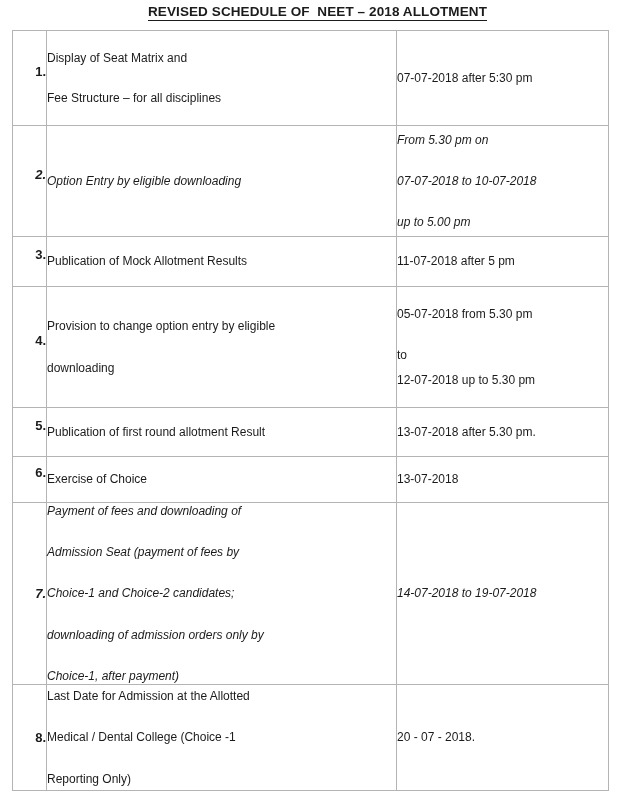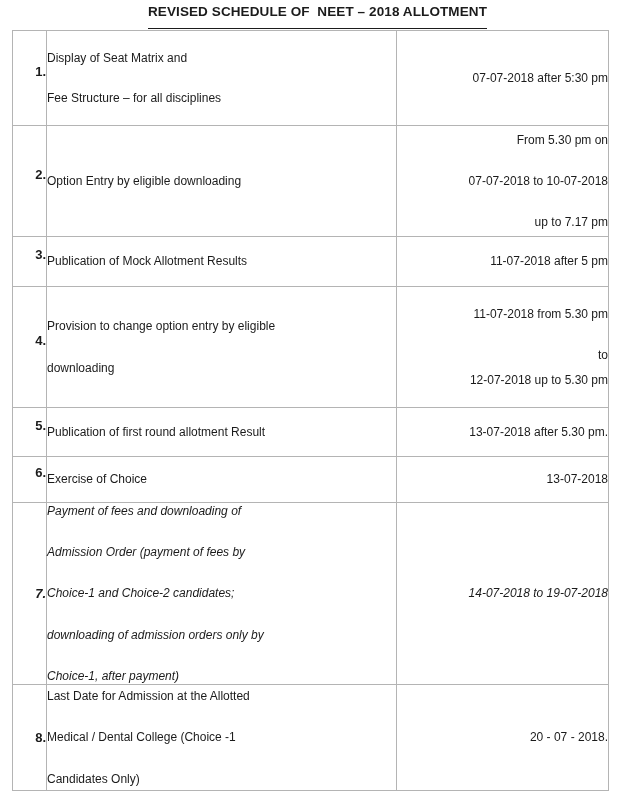--- a/index.html
+++ b/index.html
@@ -27,21 +27,21 @@
     width: 635px;
     text-align: center;
     font-size: 13.5px;
     font-weight: bold;
     letter-spacing: 0.1px;
     color: #1b1b1b;
     white-space: pre;
   }
   .doc-title span {
     border-bottom: 1.5px solid #1b1b1b;
-    padding-bottom: 9px;
+    padding-bottom: 1px;
   }
   .schedule-table {
     position: absolute;
     left: 12px;
     top: 30px;
     width: 596px;
     border-collapse: collapse;
     table-layout: fixed;
   }
   .schedule-table td {
@@ -70,30 +70,29 @@
   .num-cell.mid .n { top: 0px; }
 
   .item-cell, .date-cell {
     padding: 6px 4px 6px 8px;
     font-size: 12px;
     line-height: 1.35;
     color: #1b1b1b;
   }
   .date-cell {
     padding-left: 7px;
-    text-align: right;
   }
   .line { display: block; white-space: pre-wrap; }
   .line.gap { margin-top: 24px; }
   .line.gap-sm { margin-top: 8px; }
   .line.gap-xs { margin-top: 25px; }
 
   
   tr.r1 td { height: 94px; }
-  tr.r2 td { height: 110px; }
+  tr.r2 td { height: 110px; font-style: italic; }
   tr.r3 td { height: 49px; }
   tr.r4 td { height: 120px; }
   tr.r5 td { height: 48px; }
   tr.r6 td { height: 45px; }
   tr.r7 td { height: 180px; font-style: italic; }
   tr.r8 td { height: 105px; }
 </style>
 </head>
 <body>
 
@@ -121,42 +120,42 @@
       </tr>
 
       <tr class="r2">
         <td class="num-cell"><span class="n">2.</span></td>
         <td class="item-cell">
           <span class="line">Option Entry by eligible downloading</span>
         </td>
         <td class="date-cell">
           <span class="line">From 5.30 pm on</span>
           <span class="line gap-xs">07-07-2018 to 10-07-2018</span>
-          <span class="line gap-xs">up to 7.17 pm</span>
+          <span class="line gap-xs">up to 5.00 pm</span>
         </td>
       </tr>
 
       <tr class="r3">
         <td class="num-cell"><span class="n">3.</span></td>
         <td class="item-cell">
           <span class="line">Publication of Mock Allotment Results</span>
         </td>
         <td class="date-cell">
           <span class="line">11-07-2018 after 5 pm</span>
         </td>
       </tr>
 
       <tr class="r4">
         <td class="num-cell"><span class="n">4.</span></td>
         <td class="item-cell">
           <span class="line">Provision to change option entry by eligible</span>
           <span class="line gap-xs">downloading</span>
         </td>
         <td class="date-cell">
-          <span class="line">11-07-2018 from 5.30 pm</span>
+          <span class="line">05-07-2018 from 5.30 pm</span>
           <span class="line gap-xs">to</span>
           <span class="line gap-sm">12-07-2018 up to 5.30 pm</span>
         </td>
       </tr>
 
       <tr class="r5">
         <td class="num-cell"><span class="n">5.</span></td>
         <td class="item-cell">
           <span class="line">Publication of first round allotment Result</span>
         </td>
@@ -172,36 +171,36 @@
         </td>
         <td class="date-cell">
           <span class="line">13-07-2018</span>
         </td>
       </tr>
 
       <tr class="r7">
         <td class="num-cell mid"><span class="n">7.</span></td>
         <td class="item-cell">
           <span class="line">Payment of fees and downloading of</span>
-          <span class="line gap-xs">Admission Order (payment of fees by</span>
+          <span class="line gap-xs">Admission Seat (payment of fees by</span>
           <span class="line gap-xs">Choice-1 and Choice-2 candidates;</span>
           <span class="line gap-xs">downloading of admission orders only by</span>
           <span class="line gap-xs">Choice-1, after payment)</span>
         </td>
         <td class="date-cell">
           <span class="line">14-07-2018 to 19-07-2018</span>
         </td>
       </tr>
 
       <tr class="r8">
         <td class="num-cell mid"><span class="n">8.</span></td>
         <td class="item-cell">
           <span class="line">Last Date for Admission at the Allotted</span>
           <span class="line gap-xs">Medical / Dental College (Choice -1</span>
-          <span class="line gap-xs">Candidates Only)</span>
+          <span class="line gap-xs">Reporting Only)</span>
         </td>
         <td class="date-cell">
           <span class="line">20 - 07 - 2018.</span>
         </td>
       </tr>
 
     </tbody>
   </table>
 </div>
 

